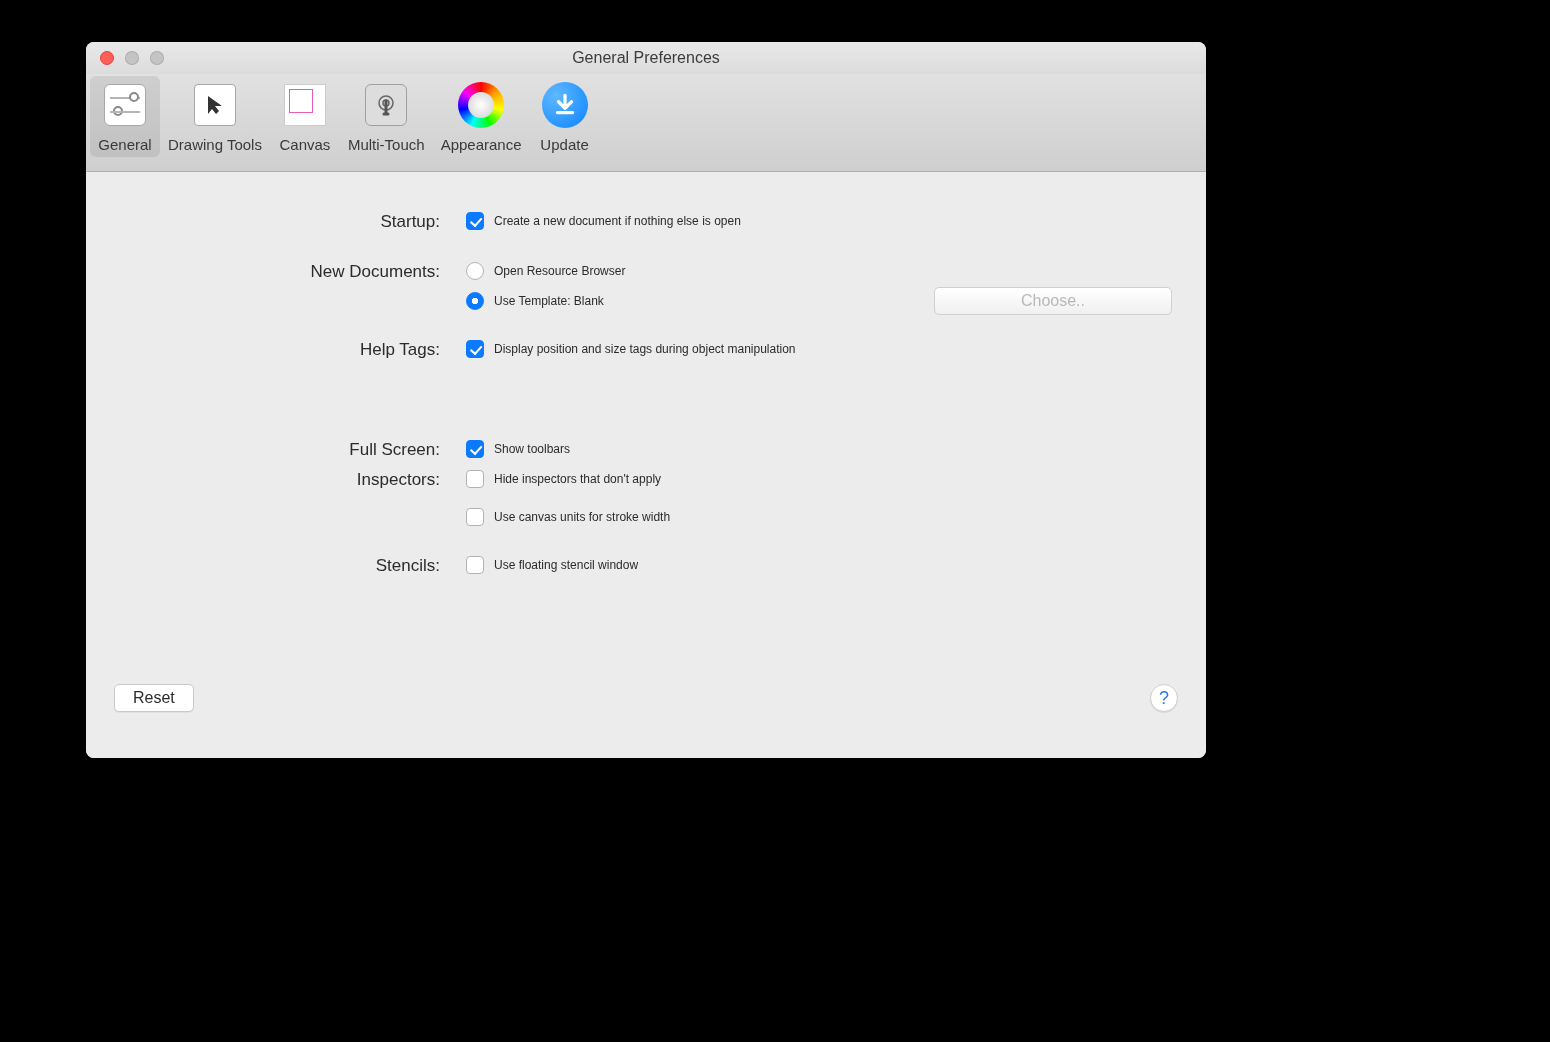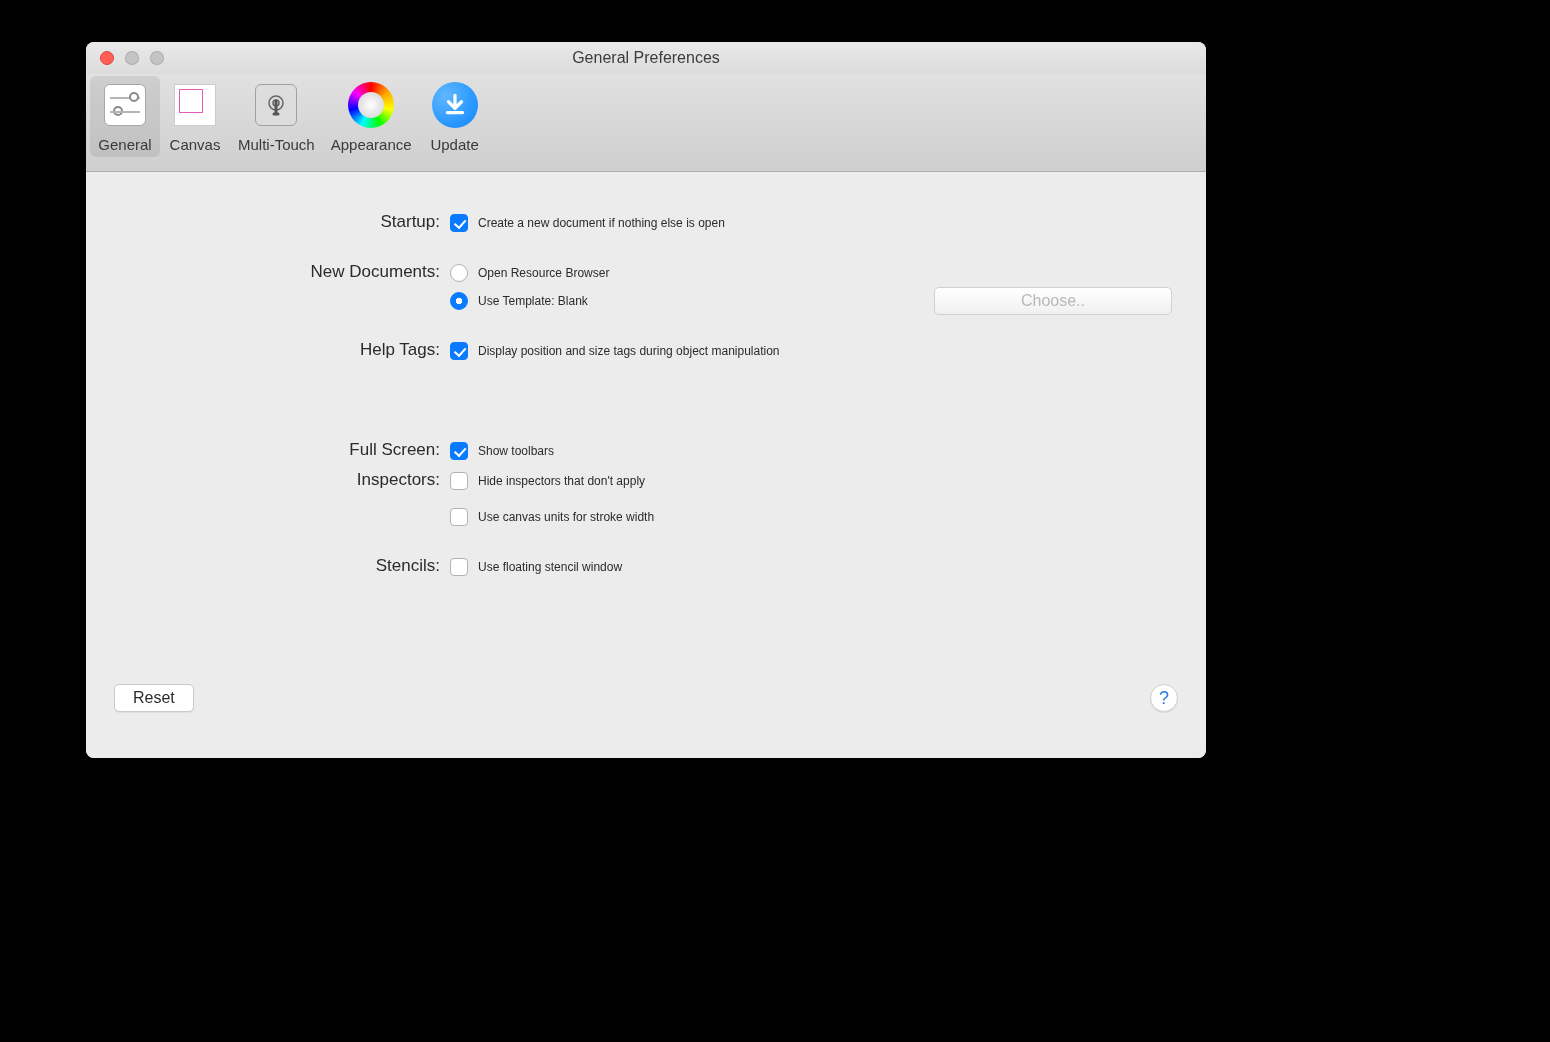--- a/index.html
+++ b/index.html
@@ -155,22 +155,23 @@
   .ic-update svg { width:26px; height:26px; }
 
   .content {
     flex: 1;
     background: #ececec;
     padding: 40px 24px 20px 24px;
     position: relative;
   }
   .row {
     display: flex;
-    align-items: flex-end;
+    align-items: flex-start;
     margin-bottom: 10px;
+    gap: 16px;
   }
   .labelcol {
     width: 340px;
     text-align: right;
     padding-right: 10px;
     font-size: 17px;
     color: #2b2b2b;
   }
   .ctrlcol {
     display: flex;
@@ -276,20 +277,30 @@
     <div class="tool selected">
       <div class="iconbox">
         <div class="ic-general">
             <span class="knob1"></span>
             <span class="knob2"></span>
           </div>
       </div>
       <div class="label">General</div>
     </div>
 
+    <div class="tool">
+      <div class="iconbox">
+        <div class="ic-drawing">
+          <svg width="18" height="22" viewBox="0 0 18 22">
+              <path d="M2 2 L2 20 L6 15 L10 20 L13 17 L9 12 L16 12 Z" fill="#333"></path>
+            </svg>
+        </div>
+      </div>
+      <div class="label">Drawing Tools</div>
+    </div>
 
     <div class="tool">
       <div class="iconbox">
         <div class="ic-canvas"></div>
       </div>
       <div class="label">Canvas</div>
     </div>
 
     <div class="tool">
       <div class="iconbox">

